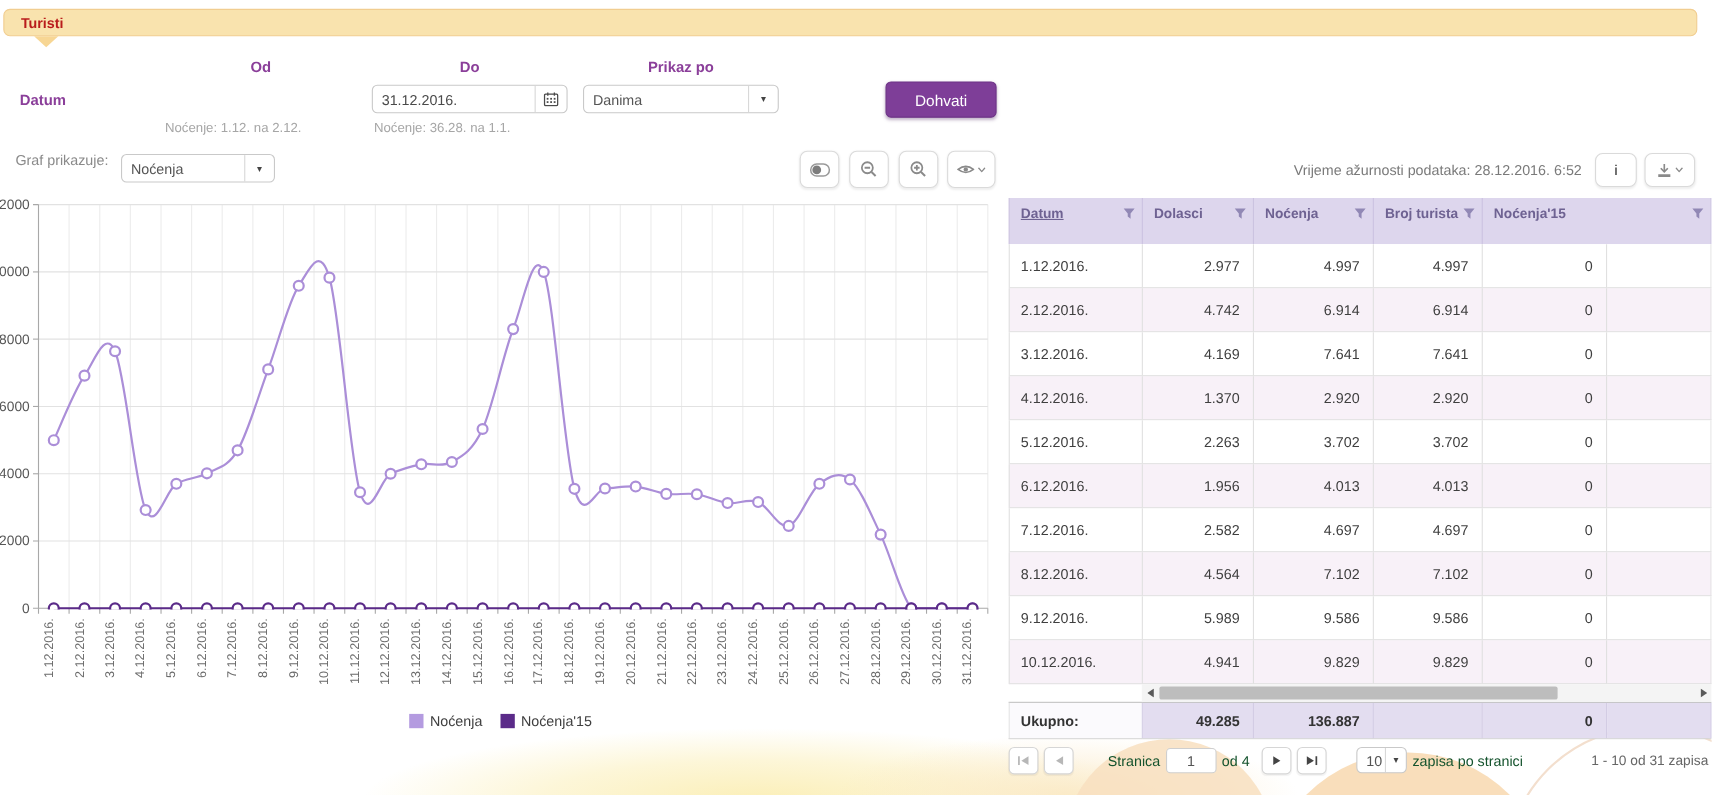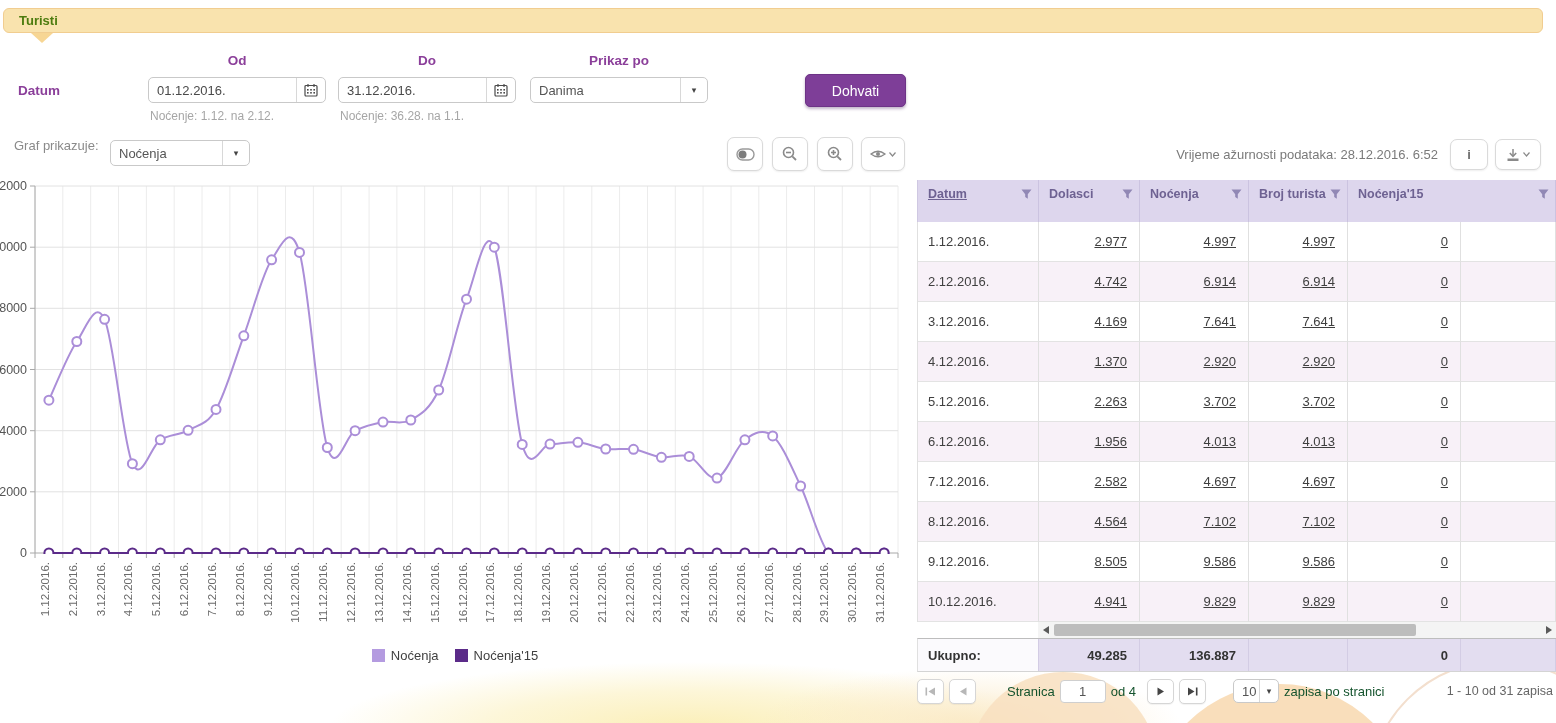--- a/index.html
+++ b/index.html
@@ -14,21 +14,21 @@
     background:radial-gradient(closest-side,#fbefb8 0%,rgba(251,239,184,.55) 55%,rgba(251,239,184,0) 100%);}
   .deco .glow2{position:absolute;left:760px;top:668px;width:420px;height:110px;border-radius:50%;
     background:radial-gradient(closest-side,rgba(250,230,190,.8),rgba(250,230,190,0));}
   .deco .c1{position:absolute;left:968px;top:672px;width:190px;height:190px;border-radius:50%;background:#f8dfc0;opacity:.85;}
   .deco .c2{position:absolute;left:1150px;top:684px;width:260px;height:260px;border-radius:50%;background:#f8dab4;opacity:.9;}
   .deco .c3{position:absolute;left:1368px;top:660px;width:260px;height:260px;border-radius:50%;border:2px solid #f3dfce;background:transparent;}
   .content{position:absolute;inset:0;z-index:1;}
   
   .topbar{left:3px;top:8px;width:1540px;height:25px;background:#f9e3ae;border:1px solid #f1cd90;
     border-radius:6px;display:flex;align-items:center;padding-left:15px;box-sizing:border-box;
-    font-weight:bold;font-size:13px;color:#4d7c0f;}
+    font-weight:bold;font-size:13px;color:#b91c1c;}
   .caret{left:31px;top:33px;width:0;height:0;border-left:11px solid transparent;border-right:11px solid transparent;border-top:10px solid #f7d694;}
   
   .flabel{font-weight:bold;font-size:13.5px;color:#8b3f9a;}
   .center-label{text-align:center;}
   .input-wrap{height:26px;background:#fff;border:1px solid #c9c9c9;border-radius:5px;display:flex;align-items:stretch;box-sizing:border-box;}
   .input-wrap input{border:none;outline:none;flex:1;font-family:inherit;font-size:13px;color:#4a4a4a;padding:0 8px;border-radius:5px;min-width:0;background:transparent;}
   .icon-cell{width:28px;border-left:1px solid #d8d8d8;display:flex;align-items:center;justify-content:center;cursor:pointer;}
   .select{height:26px;background:#fff;border:1px solid #c9c9c9;border-radius:5px;display:flex;align-items:center;box-sizing:border-box;font-size:13px;color:#555;cursor:pointer;}
   .select .val{flex:1;padding:0 8px;white-space:nowrap;overflow:hidden;}
   .select .arr{width:26px;align-self:stretch;border-left:1px solid #d8d8d8;display:flex;align-items:center;justify-content:center;font-size:9px;color:#444;}
@@ -49,21 +49,21 @@
   .t-panel{left:917px;top:180px;width:639px;}
   .t-head{display:flex;background:#ddd6ed;border-left:1px solid #cfc8e2;overflow:hidden;}
   .t-hcell{box-sizing:border-box;padding:7px 6px 5px 10px;font-size:12.5px;font-weight:bold;color:#6e6292;
     border-right:1px solid #cbc3e0;display:flex;align-items:flex-start;gap:4px;min-height:42px;}
   .t-hcell .lbl{flex:1;line-height:1.25;}
   .t-hcell.sorted .lbl{text-decoration:underline;}
   .t-row{display:flex;background:#fff;border-left:1px solid #e0e0e0;}
   .t-row.alt{background:#f8f1f8;}
   .t-cell{box-sizing:border-box;height:40px;display:flex;align-items:center;font-size:13px;color:#3f3f3f;
     border-right:1px solid #e0e0e0;border-bottom:1px solid #e3e3e3;padding:0 12px 0 10px;}
-  .t-cell.num{justify-content:flex-end;text-decoration:underline;}
+  .t-cell.num{justify-content:flex-end;}
   
   .t-scroll{display:flex;height:16px;align-items:center;}
   .sb-zone{display:flex;flex:1;height:16px;background:#f4f4f4;align-items:center;position:relative;}
   .sb-arrow{width:15px;height:16px;display:flex;align-items:center;justify-content:center;cursor:pointer;}
   .sb-thumb{position:absolute;left:16px;top:2px;height:12px;width:362px;background:#bdbdbd;border-radius:2px;cursor:grab;}
   
   .t-foot{display:flex;border-top:1px solid #bdbdbd;border-bottom:1px solid #d4d4d4;border-left:1px solid #e0e0e0;}
   .t-fcell{box-sizing:border-box;height:32px;display:flex;align-items:center;font-size:13px;font-weight:bold;color:#333;
     background:#e3ddf0;border-right:1px solid #d3cce4;padding:0 12px 0 10px;}
   .t-fcell.first{background:#fbfafd;}
@@ -95,40 +95,20 @@
   <div class="abs topbar">
     <span>Turisti</span>
   </div>
   <div class="abs caret"></div>
 
   <div class="abs flabel" style="left:18px;top:83px;">Datum</div>
   <div class="abs flabel center-label" style="left:148px;top:53px;width:178px;">Od</div>
   <div class="abs flabel center-label" style="left:338px;top:53px;width:178px;">Do</div>
   <div class="abs flabel center-label" style="left:530px;top:53px;width:178px;">Prikaz po</div>
 
-  <div class="abs input-wrap" style="left:148px;top:77px;width:178px;">
-    <input value="01.12.2016." style="">
-    <span class="icon-cell">
-      <svg width="14" height="14" viewBox="0 0 14 14">
-          <g stroke="#4a4a4a" stroke-width="1.2" fill="none">
-        <rect x="1" y="2.5" width="12" height="10.5" rx="1"></rect>
-        <line x1="4" y1="1" x2="4" y2="4"></line>
-            <line x1="10" y1="1" x2="10" y2="4"></line>
-      </g>
-          <g fill="#4a4a4a">
-        <rect x="3" y="6" width="1.6" height="1.6"></rect>
-            <rect x="6.2" y="6" width="1.6" height="1.6"></rect>
-            <rect x="9.4" y="6" width="1.6" height="1.6"></rect>
-        <rect x="3" y="9" width="1.6" height="1.6"></rect>
-            <rect x="6.2" y="9" width="1.6" height="1.6"></rect>
-            <rect x="9.4" y="9" width="1.6" height="1.6"></rect>
-      </g>
-        </svg>
-    </span>
-  </div>
 
   <div class="abs input-wrap" style="left:338px;top:77px;width:178px;">
     <input value="31.12.2016." style="">
     <span class="icon-cell">
       <svg width="14" height="14" viewBox="0 0 14 14">
           <g stroke="#4a4a4a" stroke-width="1.2" fill="none">
         <rect x="1" y="2.5" width="12" height="10.5" rx="1"></rect>
         <line x1="4" y1="1" x2="4" y2="4"></line>
             <line x1="10" y1="1" x2="10" y2="4"></line>
       </g>
@@ -509,21 +489,21 @@
         <div class="t-row alt">
           <div class="t-cell" style="flex: 0 0 121px;">8.12.2016.</div>
           <div class="t-cell num" style="flex: 0 0 101px; text-align: center;">4.564</div>
           <div class="t-cell num" style="flex: 0 0 109px;">7.102</div>
           <div class="t-cell num" style="flex: 0 0 99px;">7.102</div>
           <div class="t-cell num" style="flex: 0 0 113px;">0</div>
           <div class="t-cell num" style="flex: 1 1 auto;"></div>
         </div>
         <div class="t-row">
           <div class="t-cell" style="flex: 0 0 121px;">9.12.2016.</div>
-          <div class="t-cell num" style="flex: 0 0 101px;">8.505</div>
+          <div class="t-cell num" style="flex: 0 0 101px;">5.989</div>
           <div class="t-cell num" style="flex: 0 0 109px;">9.586</div>
           <div class="t-cell num" style="flex: 0 0 99px;">9.586</div>
           <div class="t-cell num" style="flex: 0 0 113px;">0</div>
           <div class="t-cell num" style="flex: 1 1 auto;"></div>
         </div>
         <div class="t-row alt">
           <div class="t-cell" style="flex: 0 0 121px;">10.12.2016.</div>
           <div class="t-cell num" style="flex: 0 0 101px;">4.941</div>
           <div class="t-cell num" style="flex: 0 0 109px;">9.829</div>
           <div class="t-cell num" style="flex: 0 0 99px;">9.829</div>

